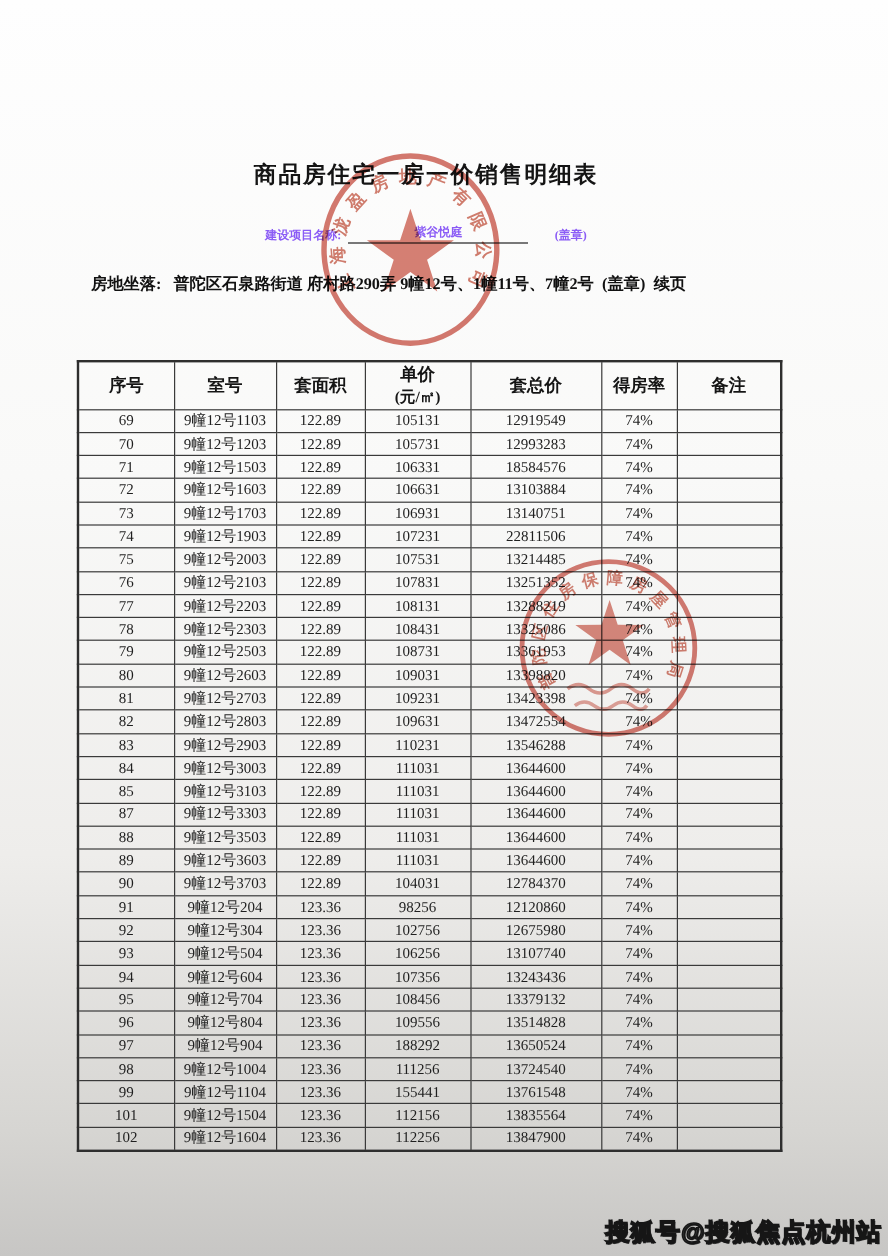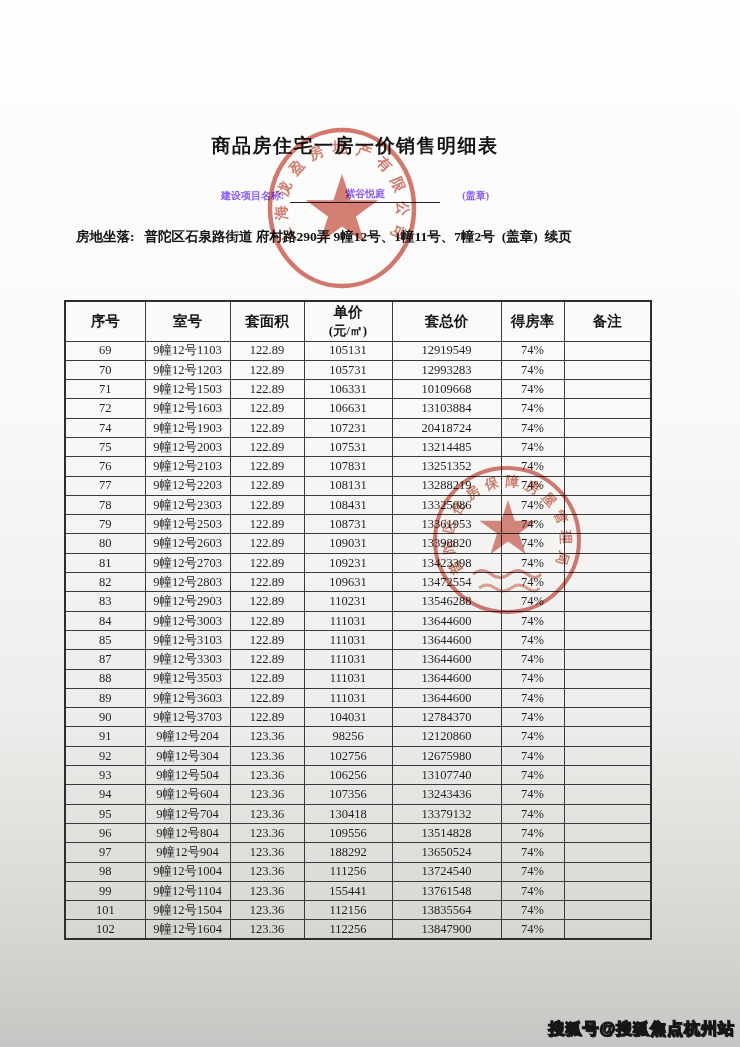--- a/index.html
+++ b/index.html
@@ -45,22 +45,22 @@
     overflow:hidden; white-space:nowrap;
   }
   .price-table thead th { height:40px; font-size:14.5px; font-weight:bold; color:#151515; }
   .price-table thead .unit-sub { font-size:13px; font-weight:bold; }
   .price-table tbody td { height:19.3px; font-size:12.5px; line-height:1; padding:0; color:#1f1f1f; }
   .stamp { position:absolute; mix-blend-mode:multiply; opacity:.85; pointer-events:none; }
   .stamp-arc-text { font-family:"Liberation Serif", serif; font-weight:bold; }
   .watermark {
     position:absolute; right:5px; bottom:7px;
     font-family:"Liberation Sans", sans-serif;
-    font-size:16px; font-weight:800; letter-spacing:1px;
-    color:#ec4899;
+    font-size:20px; font-weight:800; letter-spacing:1px;
+    color:#404040;
     -webkit-text-stroke:1.25px #161616;
     text-shadow:0 0 1px #222, 1px 1px 0 #333;
   }
 </style>
 </head>
 <body>
 
 <div class="doc-title">商品房住宅一房一价销售明细表</div>
 
 <div class="project-line">
@@ -114,39 +114,48 @@
         <td>105731</td>
         <td>12993283</td>
         <td>74%</td>
         <td></td>
       </tr>
       <tr>
         <td>71</td>
         <td>9幢12号1503</td>
         <td>122.89</td>
         <td>106331</td>
-        <td>10109668</td>
+        <td>18584576</td>
         <td>74%</td>
         <td></td>
       </tr>
       <tr>
         <td>72</td>
         <td>9幢12号1603</td>
         <td>122.89</td>
         <td>106631</td>
         <td>13103884</td>
         <td>74%</td>
         <td></td>
       </tr>
       <tr>
+        <td>73</td>
+        <td>9幢12号1703</td>
+        <td>122.89</td>
+        <td>106931</td>
+        <td>13140751</td>
+        <td>74%</td>
+        <td></td>
+      </tr>
+      <tr>
         <td>74</td>
         <td>9幢12号1903</td>
         <td>122.89</td>
         <td>107231</td>
-        <td>20418724</td>
+        <td>22811506</td>
         <td>74%</td>
         <td></td>
       </tr>
       <tr>
         <td>75</td>
         <td>9幢12号2003</td>
         <td>122.89</td>
         <td>107531</td>
         <td>13214485</td>
         <td>74%</td>
@@ -311,21 +320,21 @@
         <td>123.36</td>
         <td>107356</td>
         <td>13243436</td>
         <td>74%</td>
         <td></td>
       </tr>
       <tr>
         <td>95</td>
         <td>9幢12号704</td>
         <td>123.36</td>
-        <td>130418</td>
+        <td>108456</td>
         <td>13379132</td>
         <td>74%</td>
         <td></td>
       </tr>
       <tr>
         <td>96</td>
         <td>9幢12号804</td>
         <td>123.36</td>
         <td>109556</td>
         <td>13514828</td>

